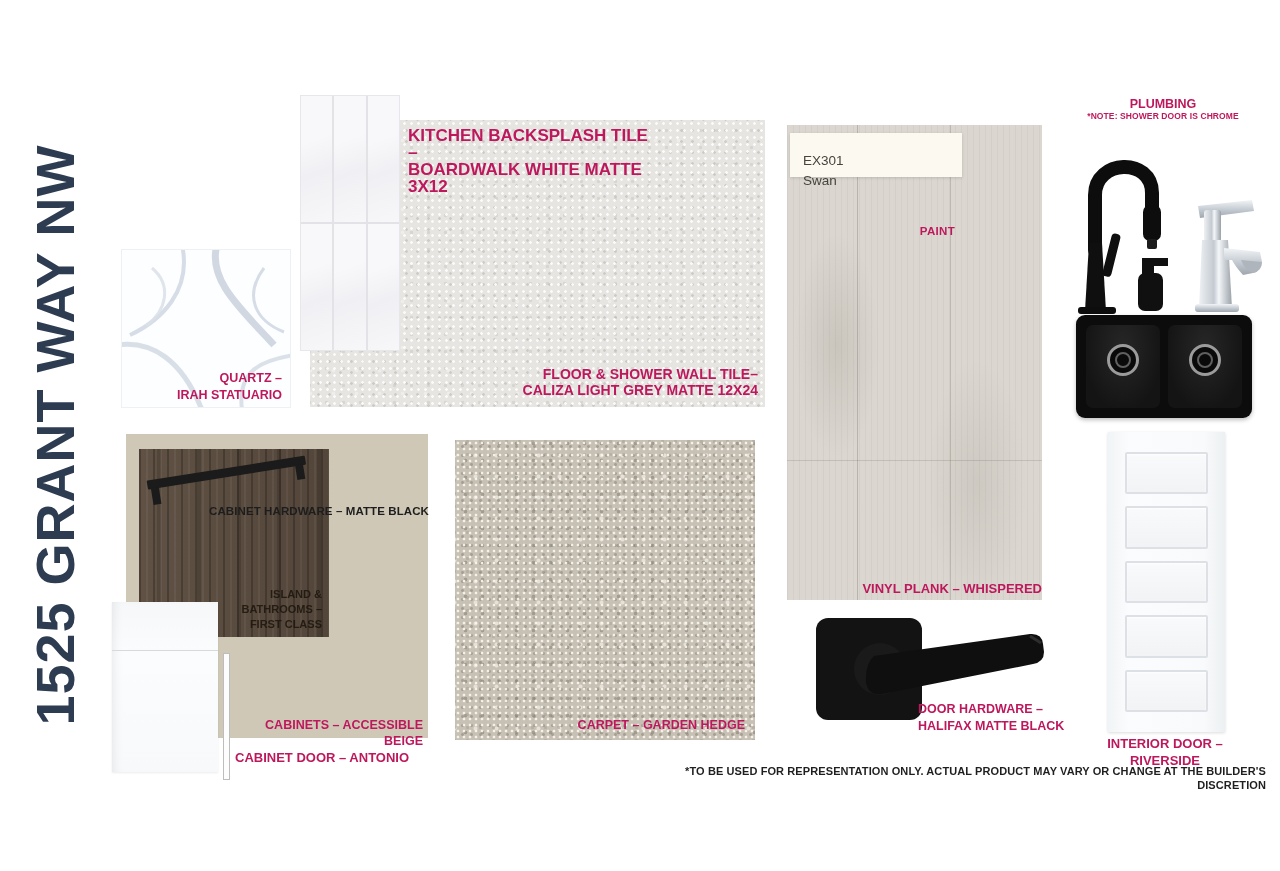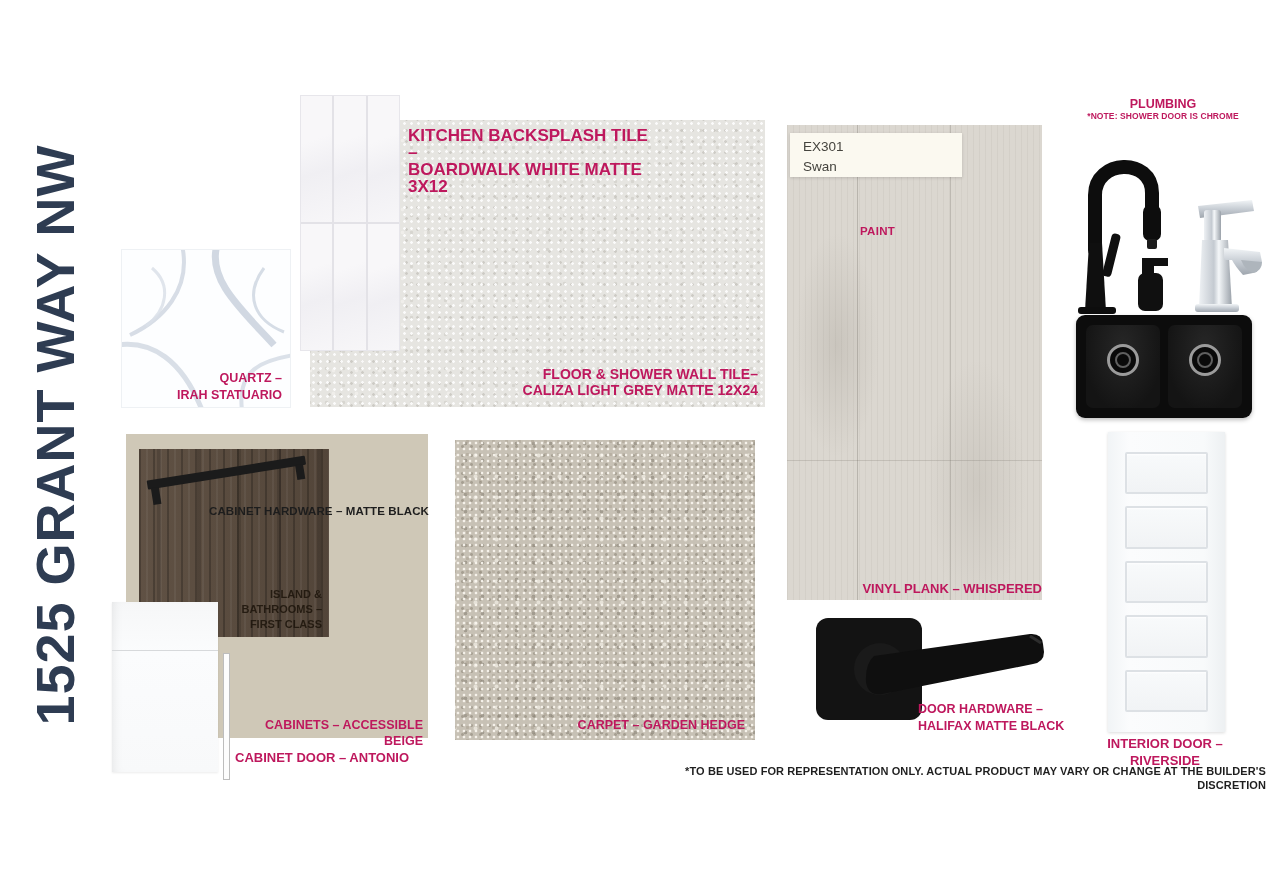--- a/index.html
+++ b/index.html
@@ -52,24 +52,24 @@
       repeating-linear-gradient(90deg, rgba(120,115,105,.08) 0 1px, transparent 1px 6px),
       linear-gradient(90deg, transparent 70px, rgba(95,90,82,.28) 70px, rgba(95,90,82,.28) 71px, transparent 71px),
       linear-gradient(90deg, transparent 163px, rgba(95,90,82,.24) 163px, rgba(95,90,82,.24) 164px, transparent 164px),
       linear-gradient(0deg, transparent 139px, rgba(95,90,82,.20) 139px, rgba(95,90,82,.20) 140px, transparent 140px),
       radial-gradient(ellipse 60px 160px at 50px 220px, rgba(150,144,134,.25), transparent 70%),
       radial-gradient(ellipse 70px 180px at 190px 360px, rgba(150,144,134,.2), transparent 70%);
   }
   .vinyl-label{left:830px;top:581px;width:212px;text-align:right;font-size:13px;}
 
   
-  .paint-swatch{position:absolute;box-sizing:border-box;padding:4px 0 0 13px;font-size:13.5px;line-height:20px;color:#45443e;box-shadow:0 1px 3px rgba(0,0,0,.15);}
+  .paint-swatch{position:absolute;box-sizing:border-box;padding:18px 0 0 13px;font-size:13.5px;line-height:20px;color:#45443e;box-shadow:0 1px 3px rgba(0,0,0,.15);}
   .paint-swan{left:790px;top:133px;width:172px;height:44px;}
   .paint-greige{left:790px;top:177px;width:158px;height:45px;box-shadow:0 2px 4px rgba(0,0,0,.18);}
-  .paint-heading{left:860px;top:224px;width:95px;text-align:left;font-size:11.5px;letter-spacing:.3px;}
+  .paint-heading{left:860px;top:224px;width:95px;text-align:right;font-size:11.5px;letter-spacing:.3px;}
 
   
   .plumbing-heading{left:1083px;top:96px;width:160px;text-align:center;font-size:12.5px;}
   .plumbing-note{left:1063px;top:111px;width:200px;text-align:center;font-size:8.5px;letter-spacing:.1px;}
   .sink{
     left:1076px;top:315px;width:176px;height:103px;background:#0c0c0c;border-radius:9px;
     display:flex;gap:8px;padding:10px;box-sizing:border-box;box-shadow:0 2px 4px rgba(0,0,0,.25);
   }
   .bowl{flex:1;background:radial-gradient(ellipse at 50% 28%, #272727, #141414 75%);border-radius:7px;position:relative;}
   .drain{position:absolute;left:50%;top:42%;width:26px;height:26px;transform:translate(-50%,-50%);

